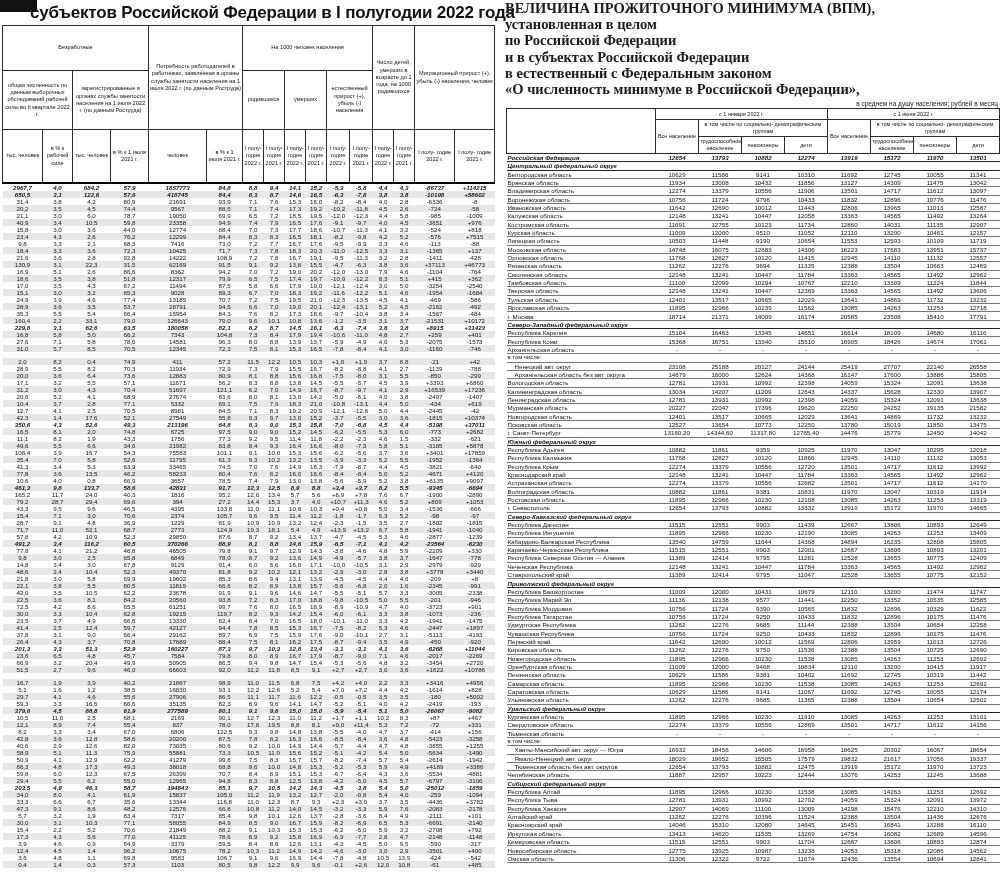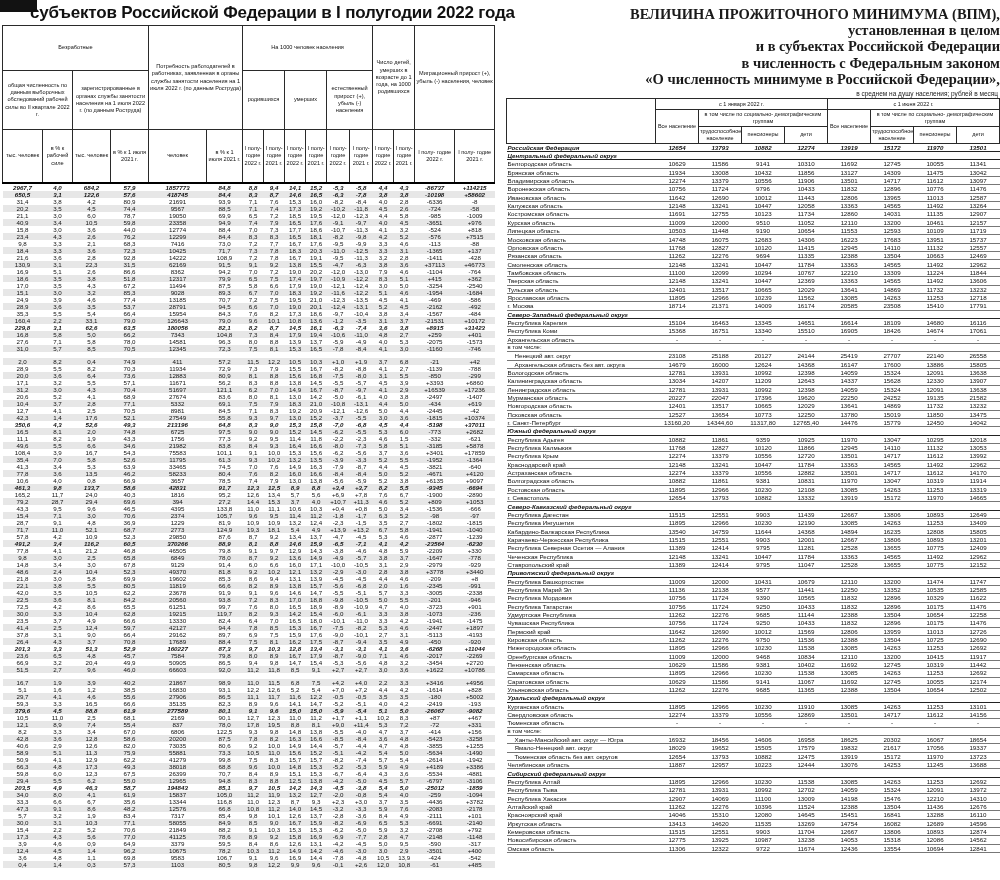--- a/index.html
+++ b/index.html
@@ -30,21 +30,21 @@
   .l-table tbody td{
     font-size:6.2px;height:7px;line-height:7px;padding:0;
     text-align:center;white-space:nowrap;overflow:hidden;
   }
   .l-table tbody tr.stripe{background:#e7e7e7;}
   .l-table tbody tr.b td{font-weight:bold;font-style:italic;}
   .l-table tbody tr.gap td{height:6px;}
   
   .right-panel{position:absolute;left:505px;top:0;width:495px;height:880px;}
   .r-title{
-    margin-top:6px;text-align:right;
+    margin-top:0;text-align:left;
     font-family:"Liberation Serif",serif;font-weight:bold;
     font-size:14.5px;line-height:1.12;color:#1a1a1a;
   }
   .r-note{
     text-align:right;font-size:6.5px;margin:3px 2px 1px 0;color:#222;
   }
   .r-table{width:493px;margin-left:1px;}
   .r-table thead th{
     border:1px solid #2a2a2a;background:#fff;
     font-size:5.5px;font-weight:normal;line-height:1.25;
@@ -1860,22 +1860,23 @@
           <td>+485</td>
         </tr>
       </tbody>
   </table>
 </div>
 
 <div class="right-panel">
   <div class="r-title">
       <div>ВЕЛИЧИНА ПРОЖИТОЧНОГО МИНИМУМА (ВПМ),</div>
       <div>установленная в целом</div>
+      <div>по Российской Федерации</div>
       <div>и в субъектах Российской Федерации</div>
-      <div>в численность с Федеральным законом</div>
+      <div>в естественный с Федеральным законом</div>
       <div>«О численность минимуме в Российской Федерации»,</div>
     </div>
   <div class="r-note">в среднем на душу населения; рублей в месяц</div>
 
   <table class="r-table">
     <colgroup>
       <col style="width:149px">
       <col style="width:43px">
         <col style="width:43px">
         <col style="width:43px">

